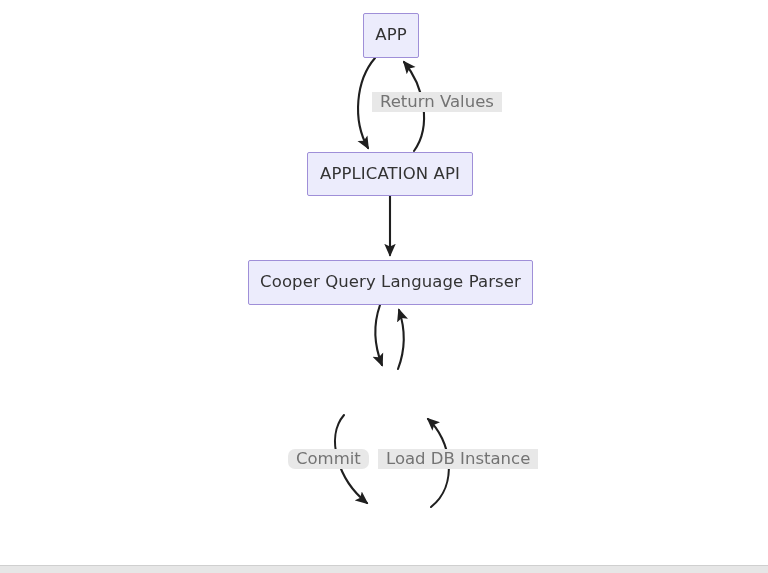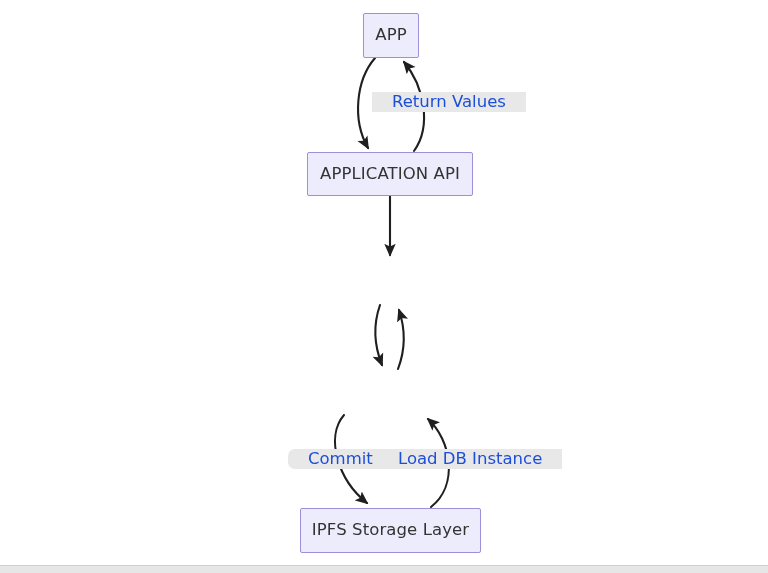--- a/index.html
+++ b/index.html
@@ -46,25 +46,25 @@
     font-size: 16.5px;
     line-height: 1.1;
     letter-spacing: 0.1px;
     white-space: nowrap;
     z-index: 2;
   }
 
   .edge-label {
     position: absolute;
     background: #e8e8e8;
-    color: #1d4ed8;
+    color: #737373;
     font-size: 16.5px;
     line-height: 1.1;
     white-space: nowrap;
-    padding: 1px 20px;
+    padding: 1px 8px;
     z-index: 3;
   }
 
   #bottom-bar {
     position: absolute;
     left: 0;
     top: 565px;
     width: 768px;
     height: 8px;
     background: #e6e6e6;
@@ -103,25 +103,25 @@
   </svg>
 
   <div class="node" style="left:363px; top:13px; width:56px; height:45px;">
     <span>APP</span>
   </div>
 
   <div class="node" style="left:307px; top:152px; width:166px; height:44px;justify-content:center;">
     <span>APPLICATION API</span>
   </div>
 
+  <div class="node" style="left:248px; top:260px; width:285px; height:45px;">
+    <span>Cooper Query Language Parser</span>
+  </div>
 
 
-  <div class="node" style="left:300px; top:508px; width:181px; height:45px;">
-    <span>IPFS Storage Layer</span>
-  </div>
 
   <div class="edge-label" style="left:372px; top:92px;">Return Values</div>
 
   <div class="edge-label" style="left:288px; top:449px;border-radius:7px;">Commit</div>
 
   <div class="edge-label" style="left:378px; top:449px;">Load DB Instance</div>
 
 </div>
 
 <div id="bottom-bar"></div>

